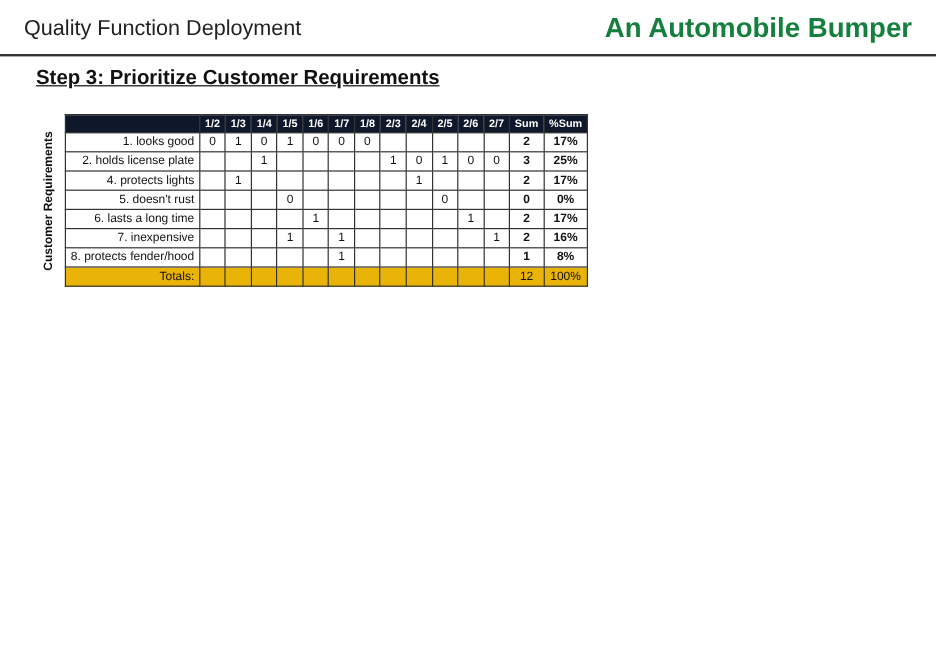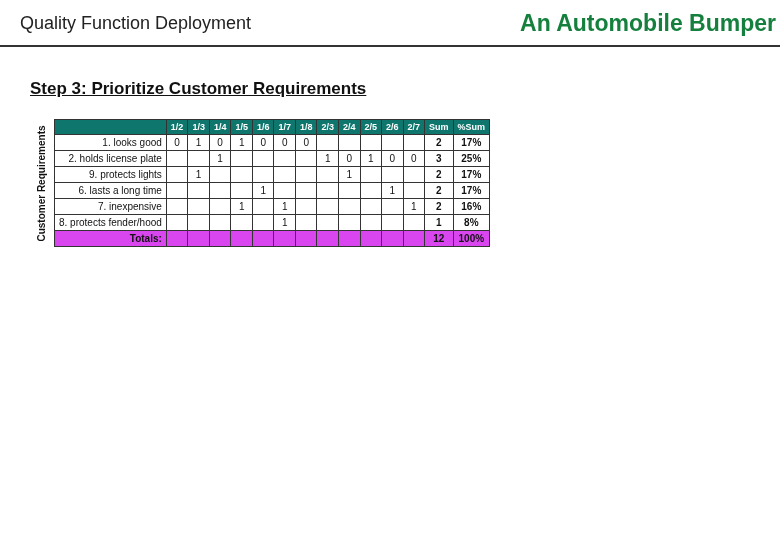--- a/index.html
+++ b/index.html
@@ -7,35 +7,35 @@
       width: 780px;
       height: 540px;
       background: #fff;
       font-family: Arial, sans-serif;
       overflow: hidden;
     }
     .header {
       display: flex;
       justify-content: space-between;
       align-items: center;
-      padding: 10px 4px 8px 20px;
+      padding: 10px 20px 8px 20px;
       border-bottom: 2px solid #333;
     }
     .header-left {
       font-size: 18px;
       font-weight: normal;
       color: #222;
     }
     .header-right {
       font-size: 23px;
       font-weight: bold;
       color: #15803d;
     }
     .content {
-      padding: 32px 30px;
+      padding: 8px 30px;
     }
     .step-title {
       font-size: 17px;
       font-weight: bold;
       text-decoration: underline;
       margin-bottom: 20px;
       color: #111;
     }
     .table-wrapper {
       display: flex;
@@ -75,28 +75,28 @@
       min-width: 110px;
       font-size: 10px;
     }
     .col-label {
       font-weight: normal;
       font-size: 9px;
       min-width: 18px;
       max-width: 22px;
     }
     .header-row td {
-      background: #0f766e;
+      background: #0f172a;
       color: #fff;
       font-weight: bold;
       font-size: 9px;
     }
     .totals-row td {
-      font-weight: bold;
-      background: #d946ef;
+      font-weight: normal;
+      background: #eab308;
     }
     .sum-col {
       min-width: 28px;
       font-weight: bold;
     }
     .pct-col {
       min-width: 32px;
       font-weight: bold;
     }
     .row-num {
@@ -170,35 +170,52 @@
         <td></td>
         <td>1</td>
         <td>0</td>
         <td>1</td>
         <td>0</td>
         <td>0</td>
         <td class="sum-col">3</td>
         <td class="pct-col">25%</td>
       </tr>
       <tr>
-        <td class="col-req">9. protects lights</td>
+        <td class="col-req">4. protects lights</td>
         <td></td>
         <td>1</td>
         <td></td>
         <td></td>
         <td></td>
         <td></td>
         <td></td>
         <td></td>
         <td>1</td>
         <td></td>
         <td></td>
         <td></td>
         <td class="sum-col">2</td>
         <td class="pct-col">17%</td>
+      </tr>
+      <tr>
+        <td class="col-req">5. doesn't rust</td>
+        <td></td>
+        <td></td>
+        <td></td>
+        <td>0</td>
+        <td></td>
+        <td></td>
+        <td></td>
+        <td></td>
+        <td></td>
+        <td>0</td>
+        <td></td>
+        <td></td>
+        <td class="sum-col">0</td>
+        <td class="pct-col">0%</td>
       </tr>
       <tr>
         <td class="col-req">6. lasts a long time</td>
         <td></td>
         <td></td>
         <td></td>
         <td></td>
         <td>1</td>
         <td></td>
         <td></td>

